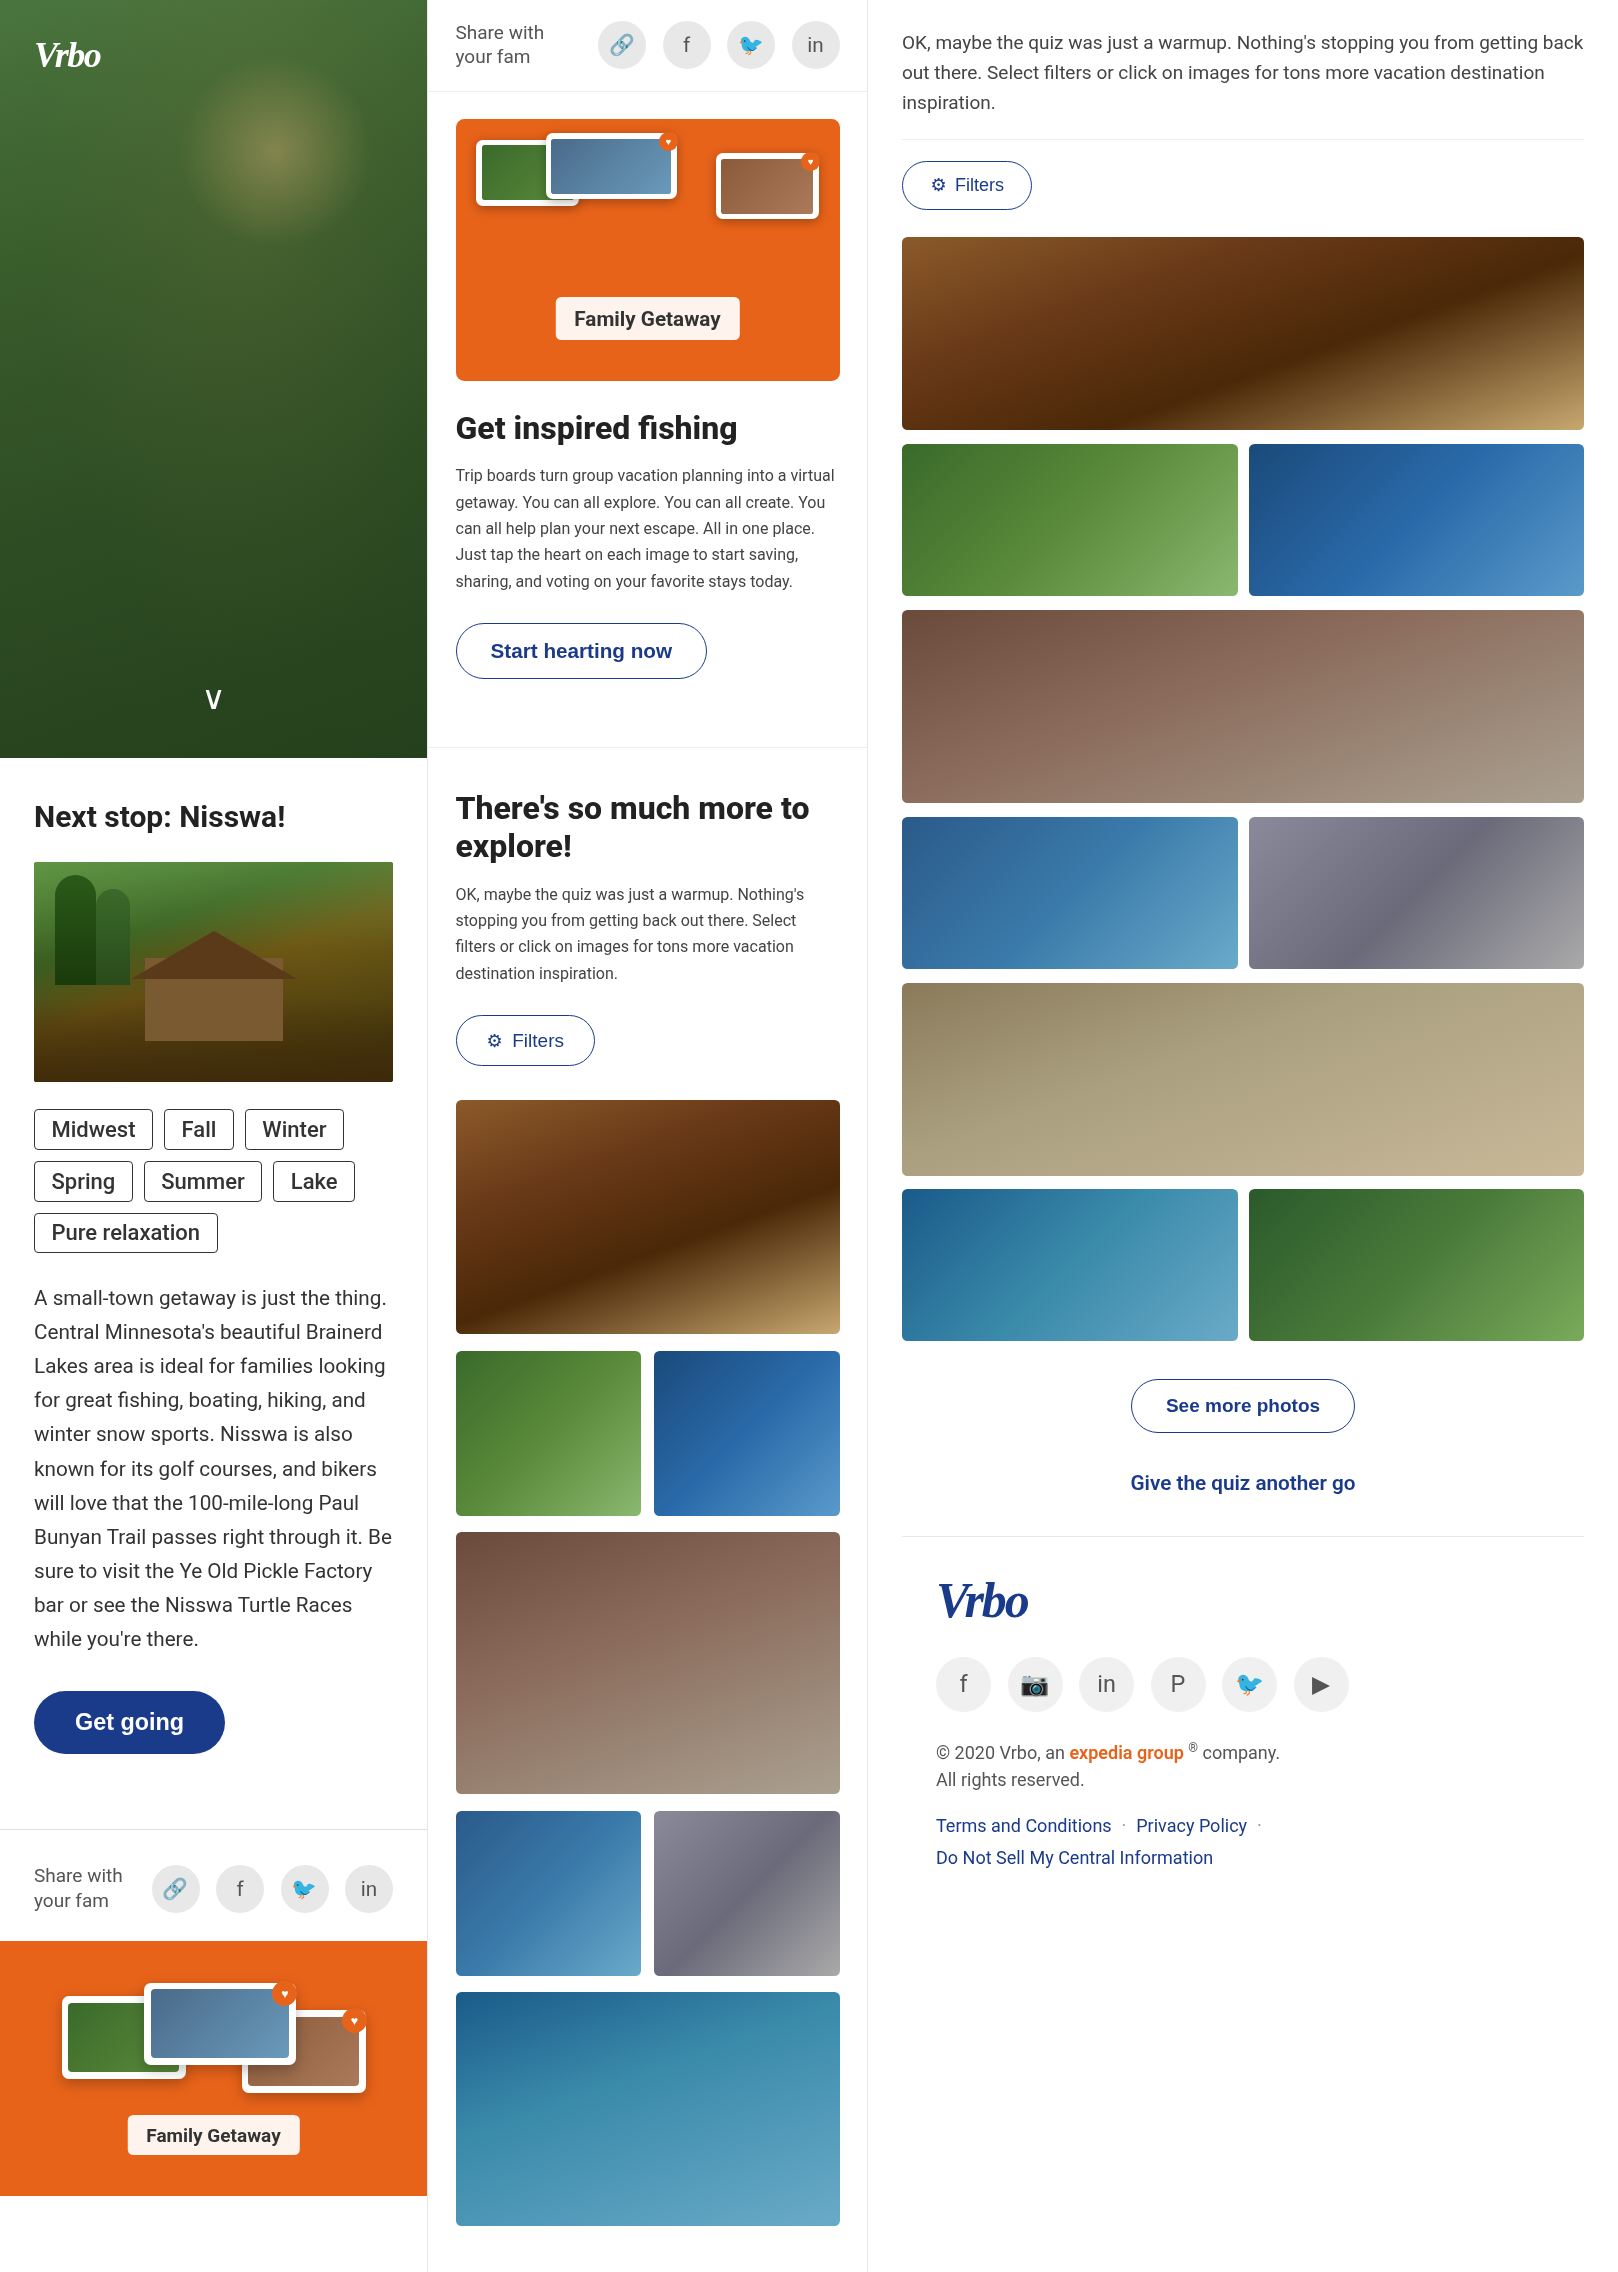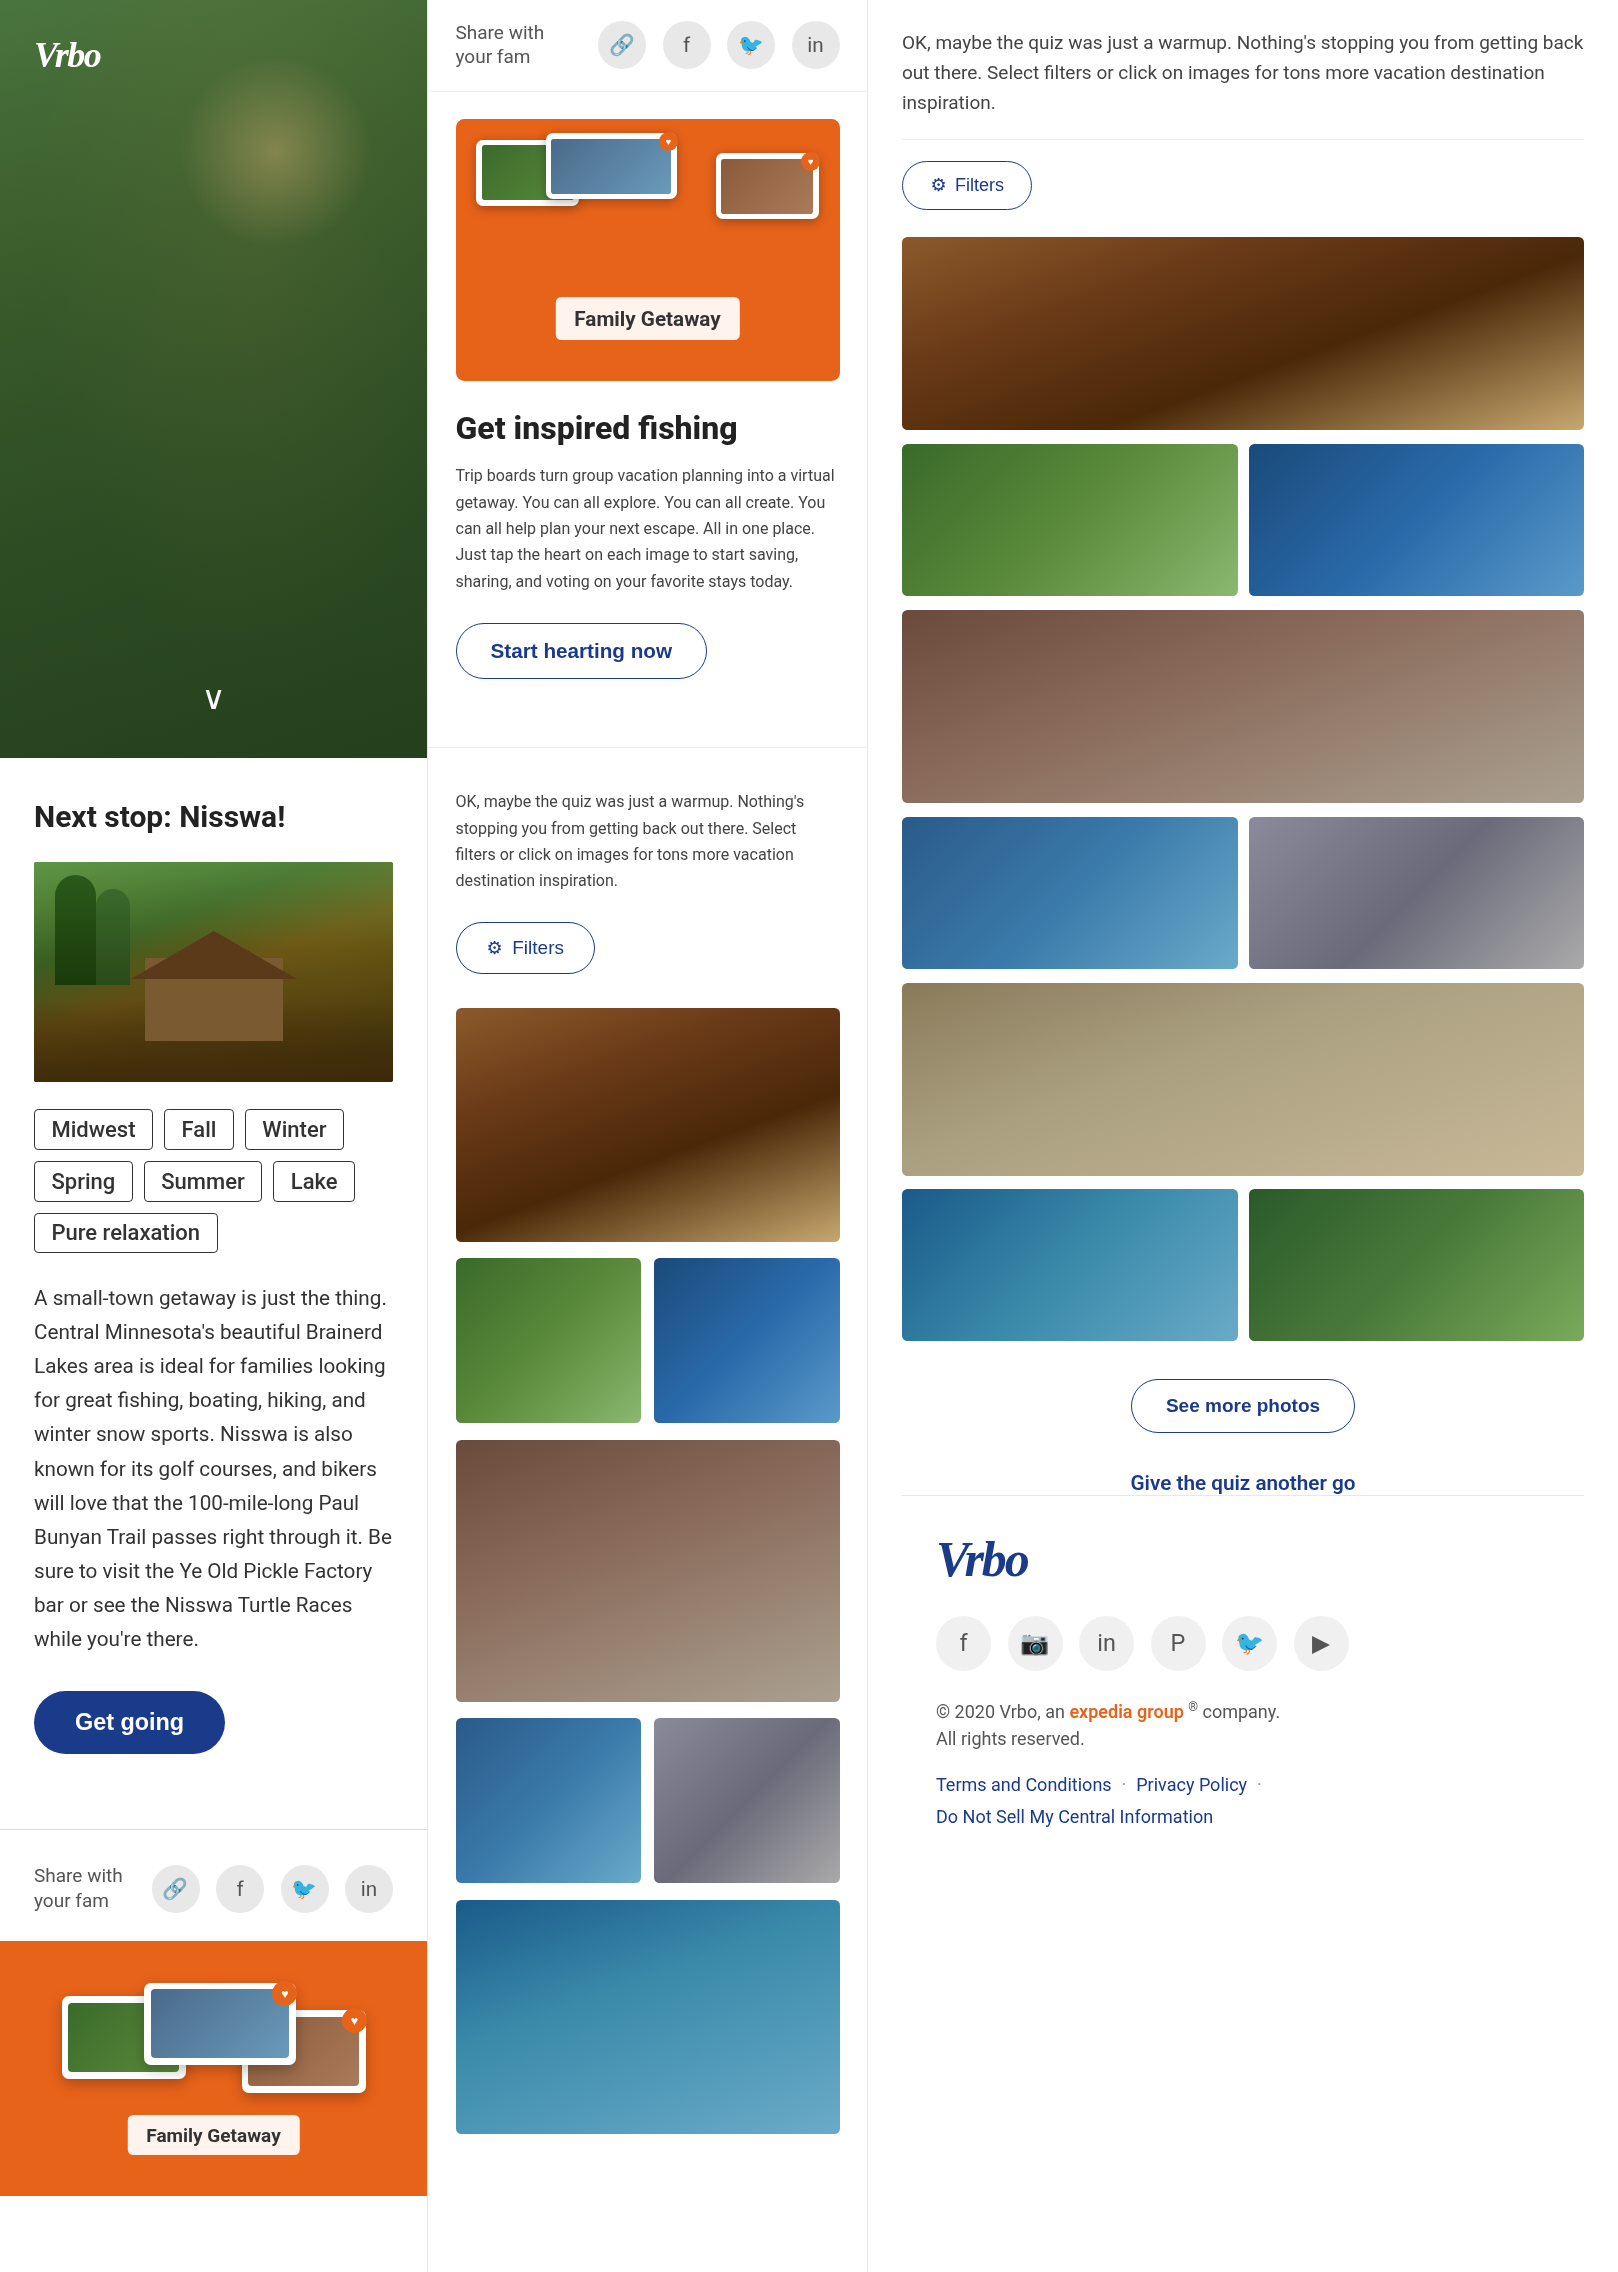--- a/index.html
+++ b/index.html
@@ -362,20 +362,21 @@
       display: block;
       margin: 38px auto;
       text-align: center;
     }
     .quiz-again-link {
       display: block;
       text-align: center;
       color: #1a3a8a;
       font-size: 20.7px;
       font-weight: 600;
+      margin-bottom: 41px;
       cursor: pointer;
     }
 
     
     .footer-section {
       padding: 34px 34px 41px;
       border-top: 0.7px solid #e8e8e8;
     }
     .footer-vrbo-logo {
       font-size: 50px;
@@ -662,20 +663,21 @@
         <div class="family-getaway-label">Family Getaway</div>
       </div>
     </div>
 
     <h2 class="section-title">Get inspired fishing</h2>
     <p class="section-desc">Trip boards turn group vacation planning into a virtual getaway. You can all explore. You can all create. You can all help plan your next escape. All in one place. Just tap the heart on each image to start saving, sharing, and voting on your favorite stays today.</p>
     <button class="start-hearting-btn">Start hearting now</button>
   </div>
 
   <div class="explore-section">
+    <h2 class="section-title">There's so much more to explore!</h2>
     <p class="section-desc">OK, maybe the quiz was just a warmup. Nothing's stopping you from getting back out there. Select filters or click on images for tons more vacation destination inspiration.</p>
 
     <button class="filters-btn">
       <span class="filter-icon">⚙</span>
       <span>Filters</span>
     </button>
 
     <div class="photo-grid-single" style="background:linear-gradient(160deg,#8B5a2a 0%,#6a3a18 30%,#4a2808 60%,#c8a870 100%);"></div>
 
     <div class="photo-grid-double">

